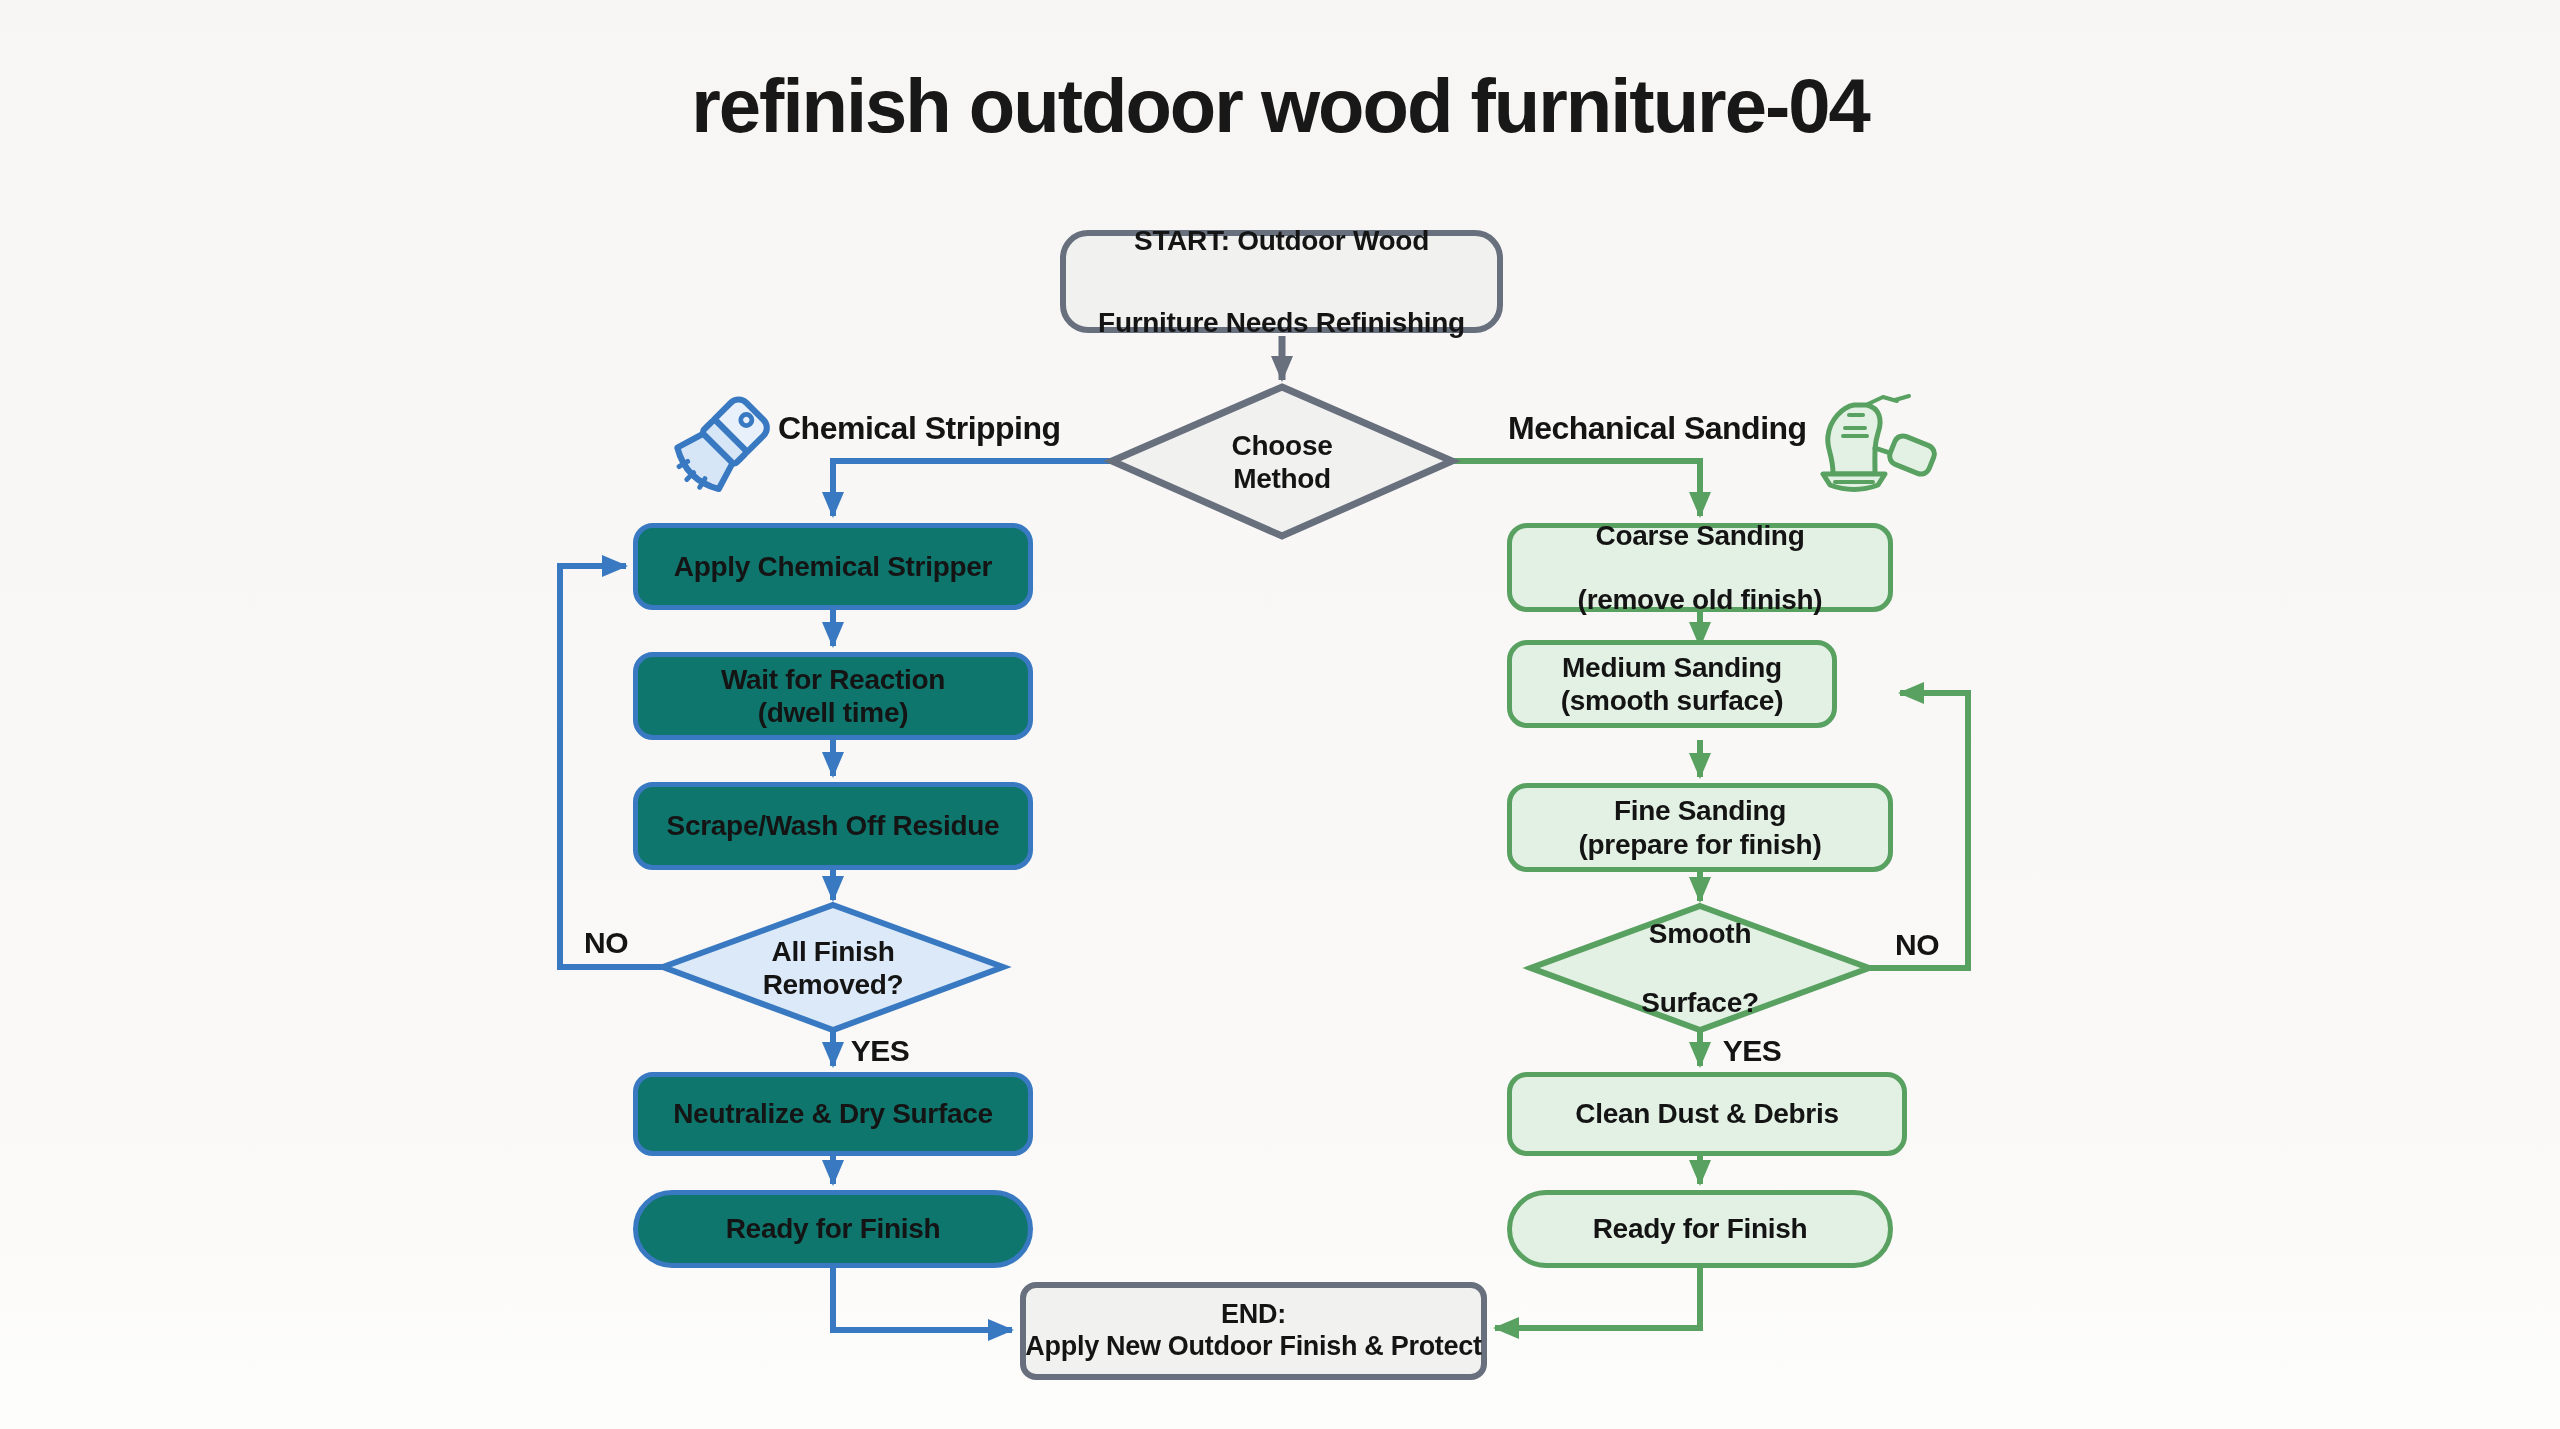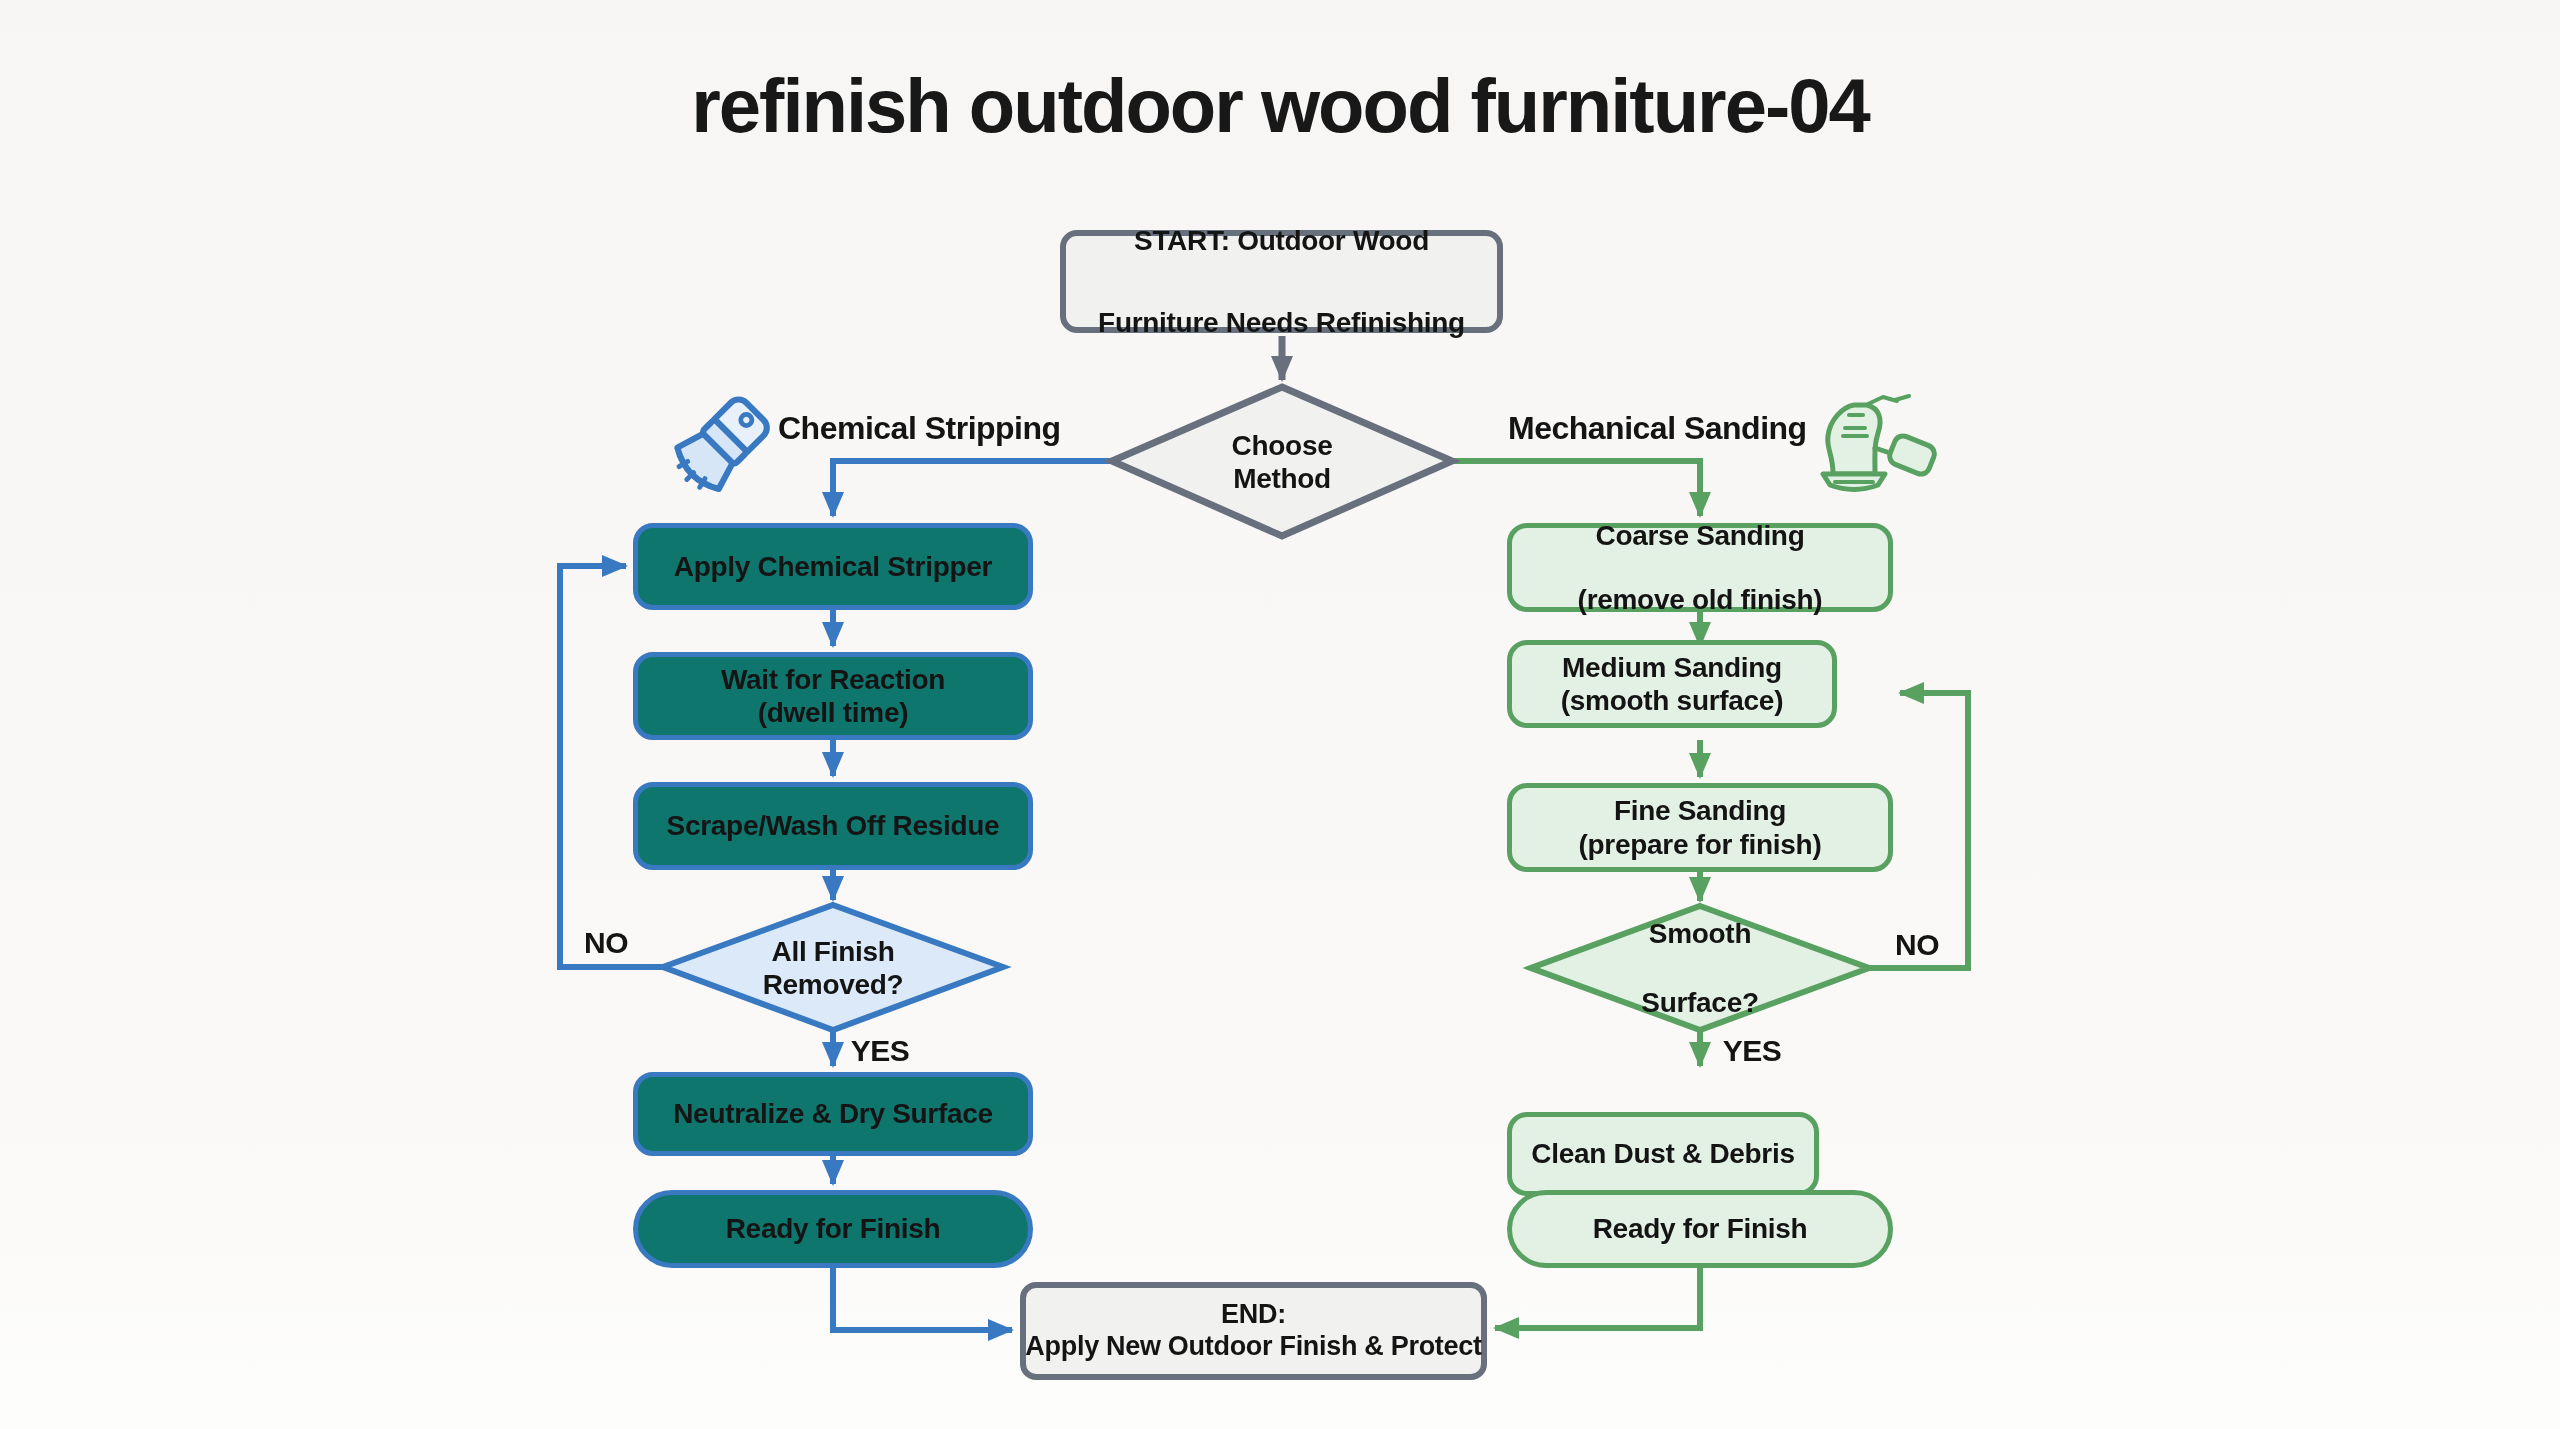--- a/index.html
+++ b/index.html
@@ -77,21 +77,21 @@
     <polyline points="1700,1030 1700,1066" fill="none" stroke="#58a160" stroke-width="6" marker-end="url(#arr-green)"></polyline>
     <polyline points="1700,1156 1700,1184" fill="none" stroke="#58a160" stroke-width="6" marker-end="url(#arr-green)"></polyline>
     <polyline points="1700,1268 1700,1328 1495,1328" fill="none" stroke="#58a160" stroke-width="6" marker-end="url(#arr-green)"></polyline>
     <polyline points="1869,968 1968,968 1968,693 1900,693" fill="none" stroke="#58a160" stroke-width="6" marker-end="url(#arr-green)"></polyline>
 
     <polygon points="1282,387 1452,461 1282,536 1112,461" fill="#f1f1f0" stroke="#68707e" stroke-width="7"></polygon>
     <polygon points="833,905 1003,967 833,1030 663,967" fill="#dce9f8" stroke="#3879c1" stroke-width="6"></polygon>
     <polygon points="1700,906 1869,968 1700,1030 1531,968" fill="#e3f0e4" stroke="#58a160" stroke-width="6"></polygon>
   </svg>
 
-  <div class="node grayb" style="left:1060px;top:230px;width:443px;height:103px;border-radius:17px;gap:48px;">
+  <div class="node grayb" style="left:1060px;top:230px;width:443px;height:103px;border-radius:28px;gap:48px;">
     <span>START: Outdoor Wood</span>
     <span>Furniture Needs Refinishing</span>
   </div>
   <div class="node grayb" style="left:1020px;top:1282px;width:467px;height:98px;border-radius:16px;font-size:27px;">
     <span>END:</span>
     <span>Apply New Outdoor Finish &amp; Protect</span>
   </div>
 
   <div class="dtext" style="left:1152px;top:414px;width:260px;height:96px;">
     <span>Choose</span>
@@ -128,21 +128,21 @@
     <span>(remove old finish)</span>
   </div>
   <div class="node green" style="left:1507px;top:640px;width:330px;height:88px;">
     <span>Medium Sanding</span>
     <span>(smooth surface)</span>
   </div>
   <div class="node green" style="left:1507px;top:783px;width:386px;height:89px;">
     <span>Fine Sanding</span>
     <span>(prepare for finish)</span>
   </div>
-  <div class="node green" style="left:1507px;top:1072px;width:312px;height:84px;margin-top:40px;">
+  <div class="node green" style="left:1507px;top:1072px;width:400px;height:84px;">
     <span>Clean Dust &amp; Debris</span>
   </div>
   <div class="node green pill" style="left:1507px;top:1190px;width:386px;height:78px;">
     <span>Ready for Finish</span>
   </div>
 
   <div class="branch-label" style="left:778px;top:410px;">Chemical Stripping</div>
   <div class="branch-label" style="left:1508px;top:410px;">Mechanical Sanding</div>
 
   <svg class="icon" style="left:656px;top:388px;" width="122" height="130" viewBox="0 0 100 106">

